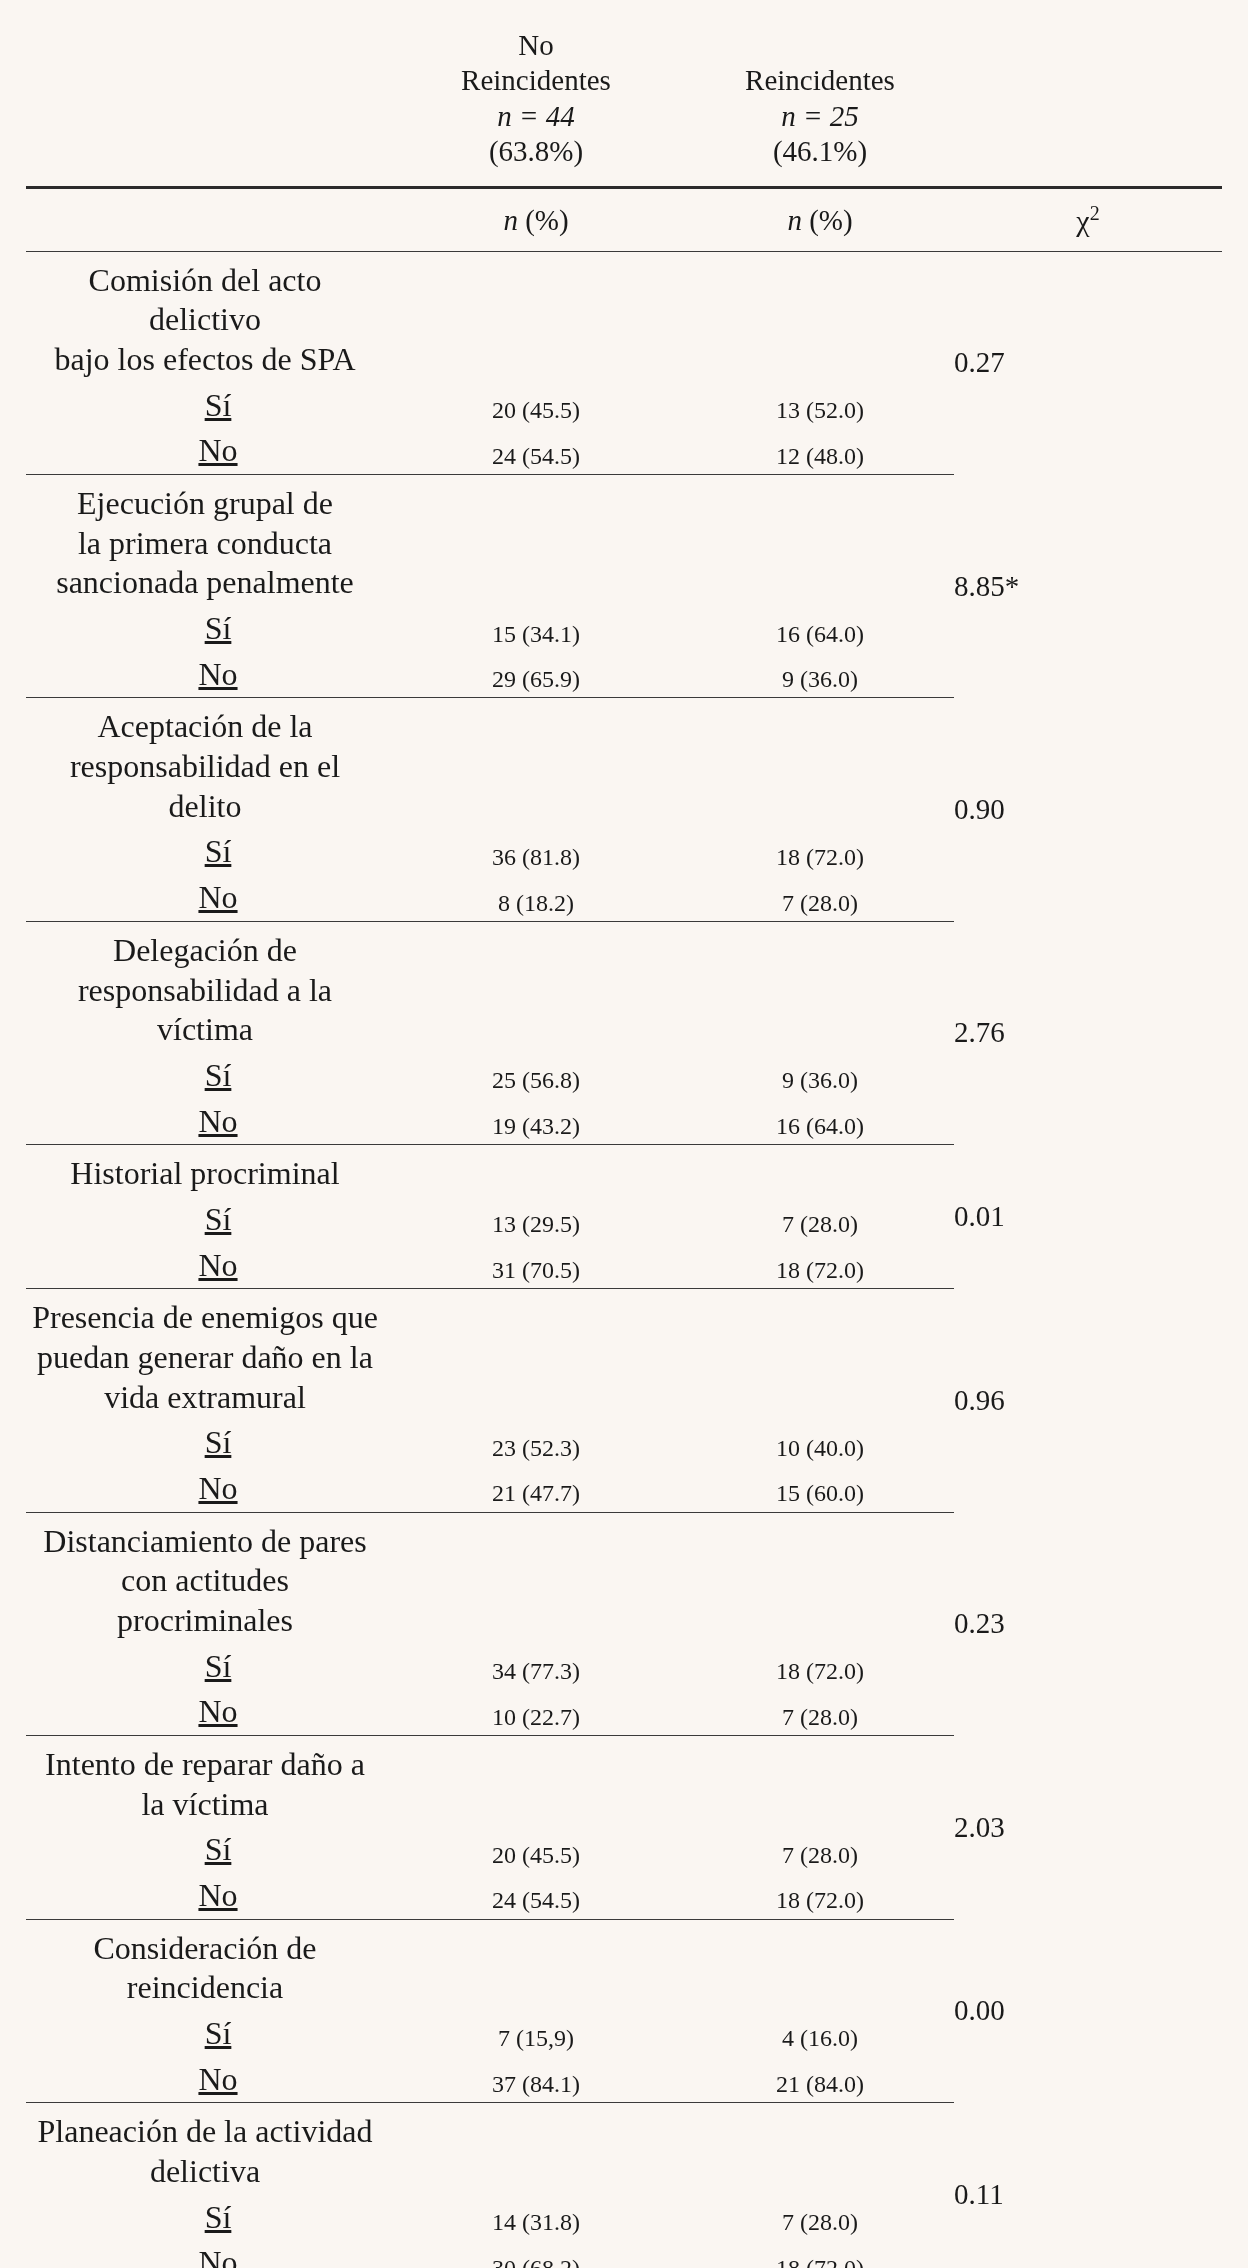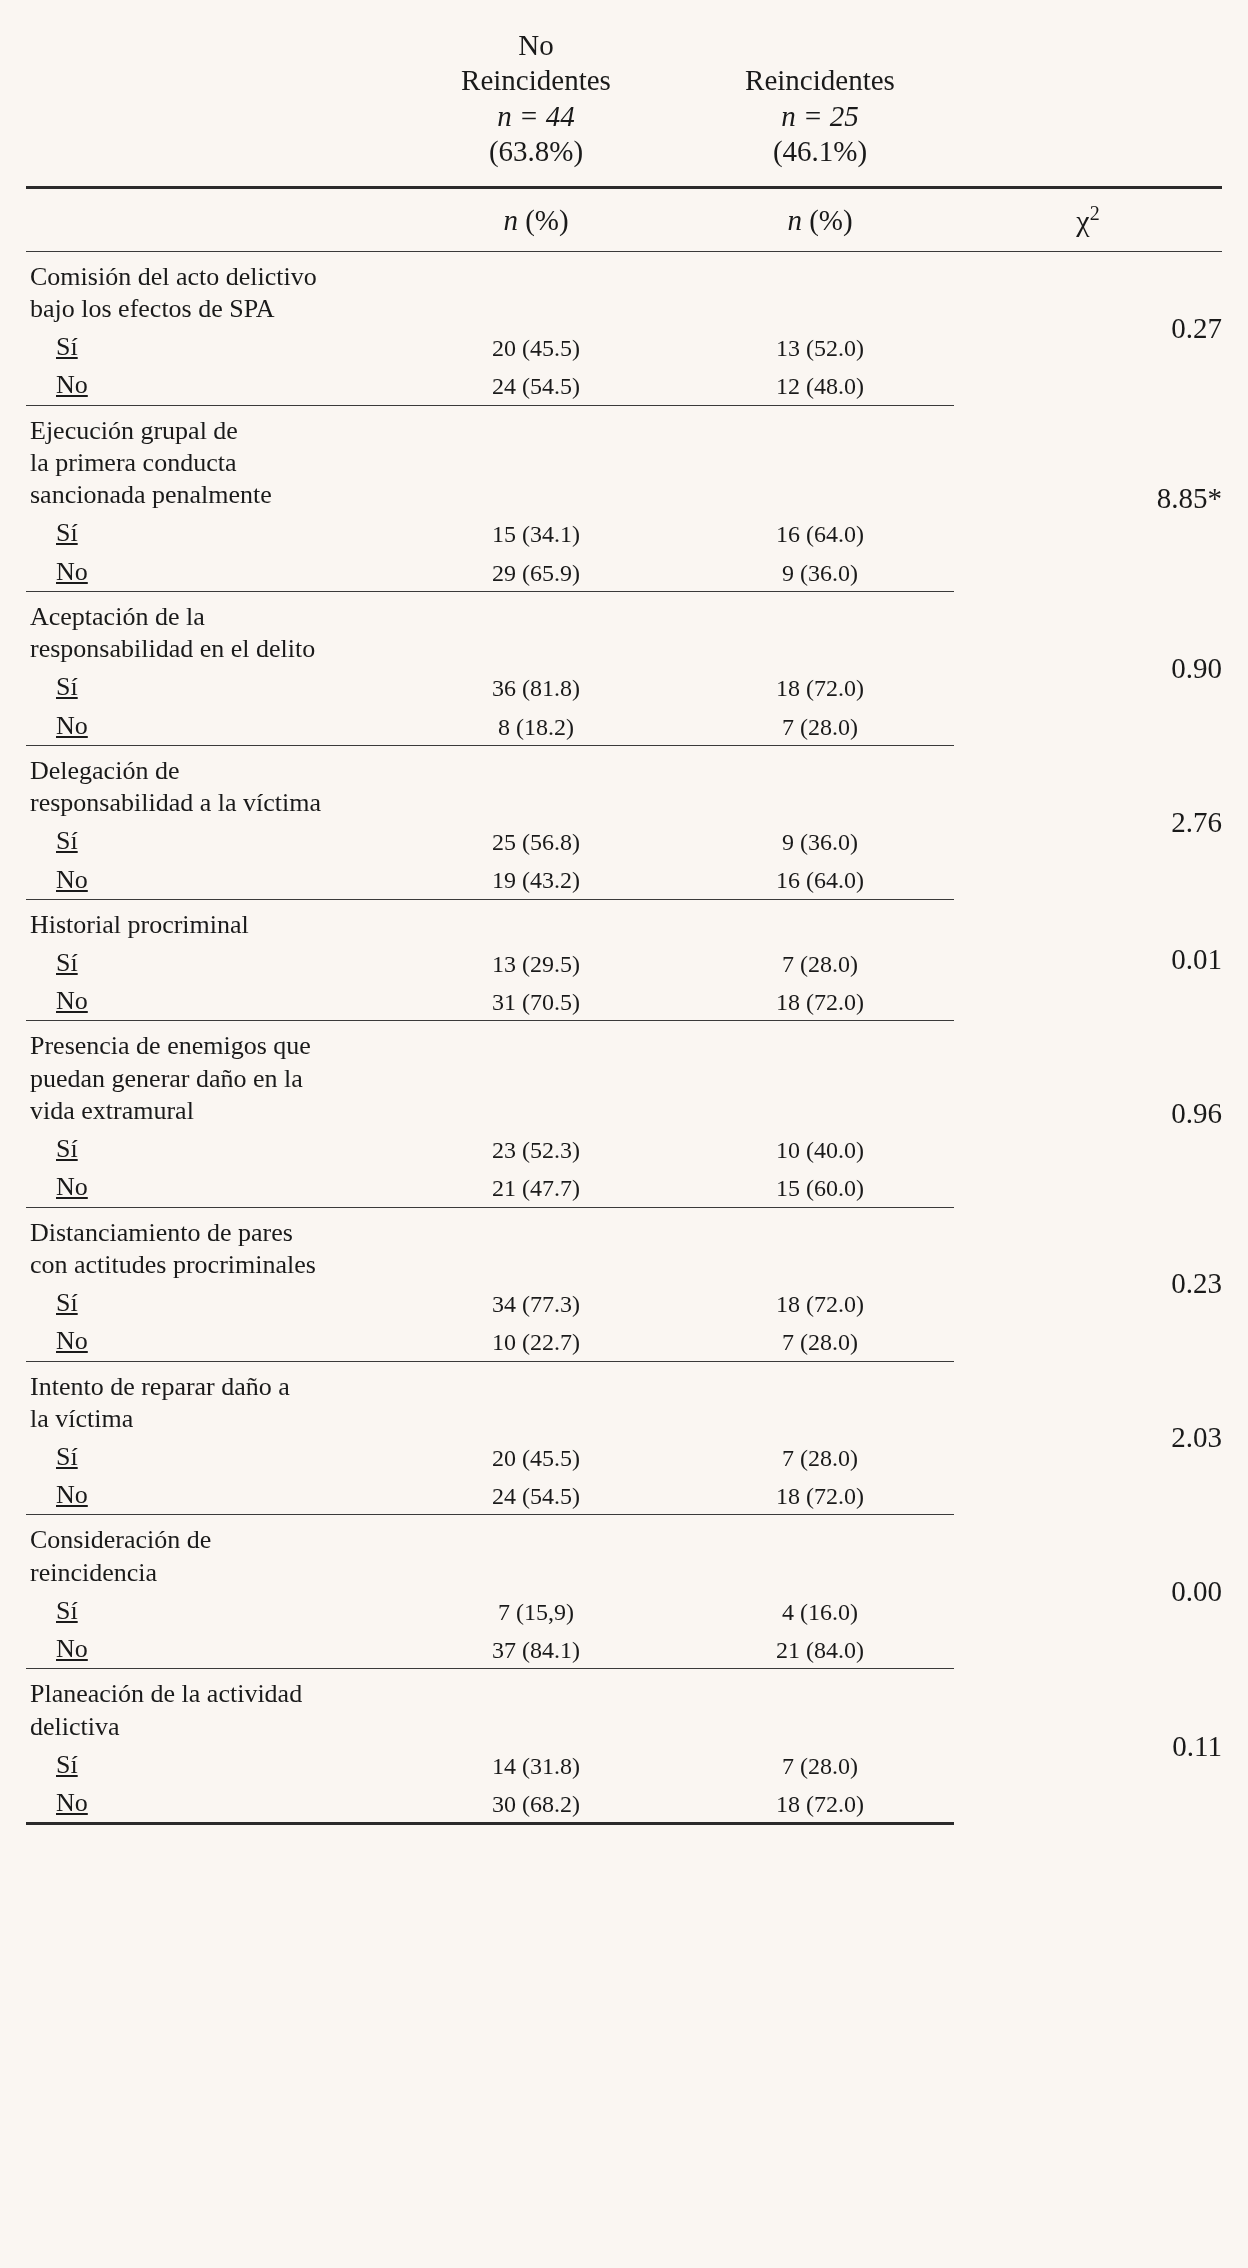--- a/index.html
+++ b/index.html
@@ -56,41 +56,41 @@
     text-align: center;
     padding: 12px 4px 12px 4px;
     font-size: 29px;
   }
   .sub-hdr-left { padding: 12px 4px; }
 
   .ital { font-style: italic; }
 
   
   td.label {
-    text-align: left;
+    text-align: center;
     padding: 3px 6px 3px 4px;
-    font-size: 26px;
+    font-size: 32px;
     line-height: 1.24;
   }
   td.label.group-head {
     padding-top: 9px;
   }
   td.label .ln { display: block; }
   td.label.indent {
     padding-left: 30px;
     text-decoration: underline;
   }
   td.num {
     text-align: center;
     padding: 3px 4px;
     font-size: 24px;
     white-space: nowrap;
   }
   td.chi {
-    text-align: right;
+    text-align: left;
     font-size: 29px;
     vertical-align: middle;
     white-space: nowrap;
   }
   .sup { font-size: 20px; vertical-align: super; }
   .chi-sym { font-size: 30px; }
 </style>
 </head>
 <body>
 

